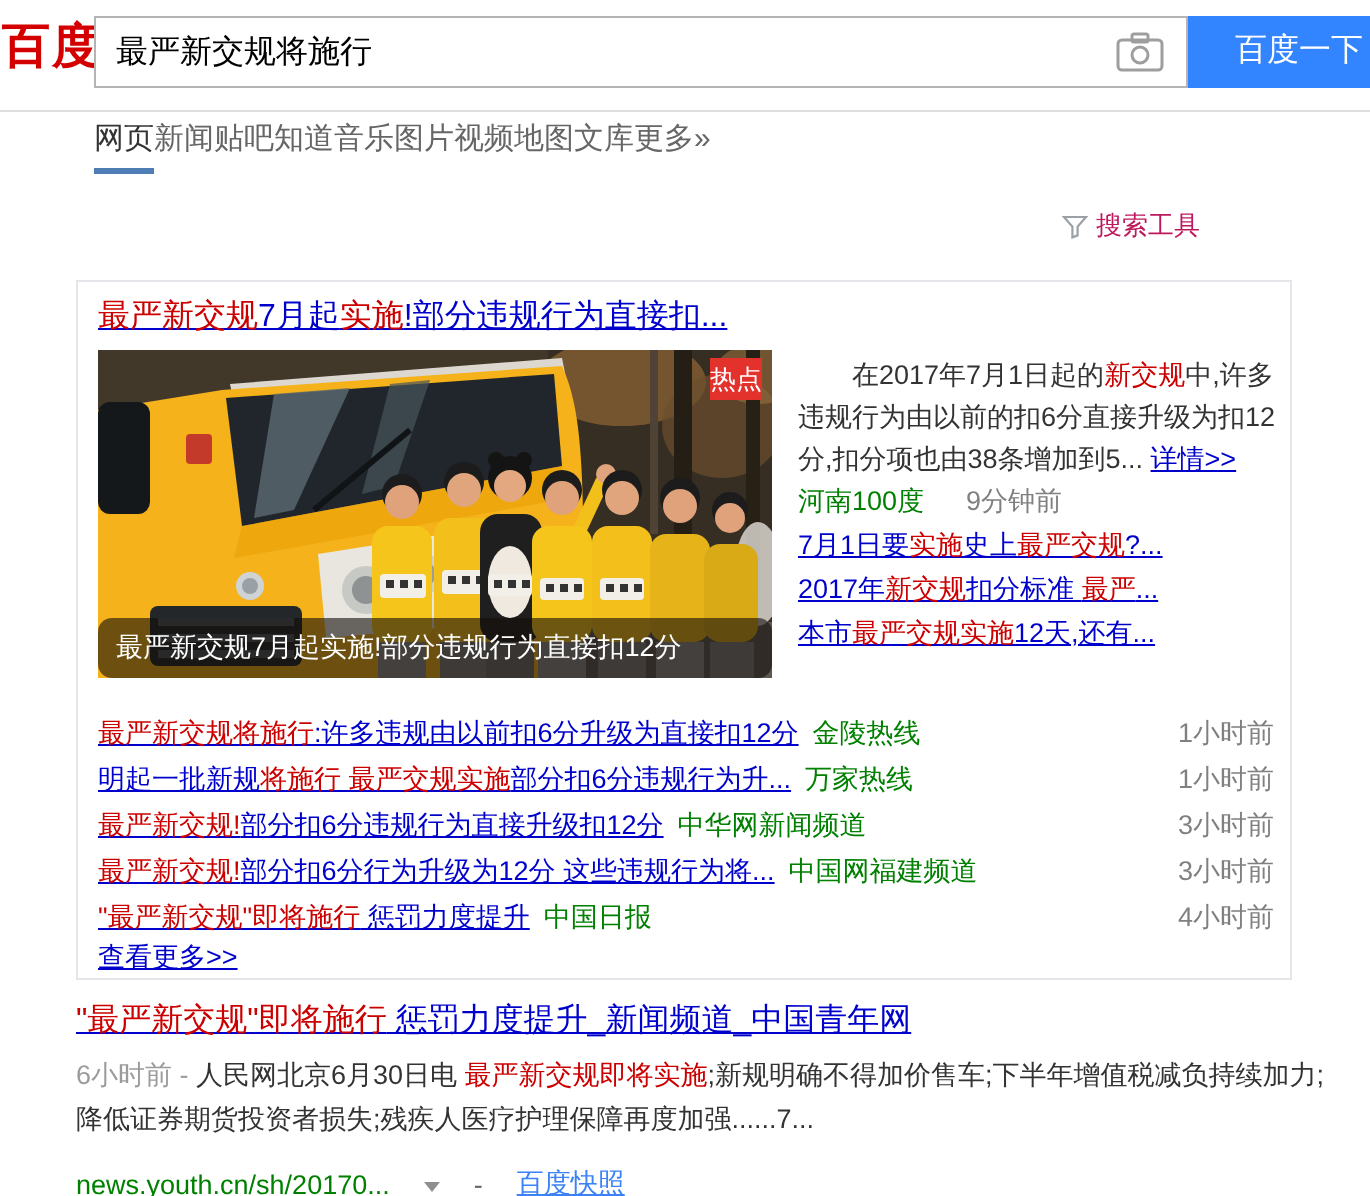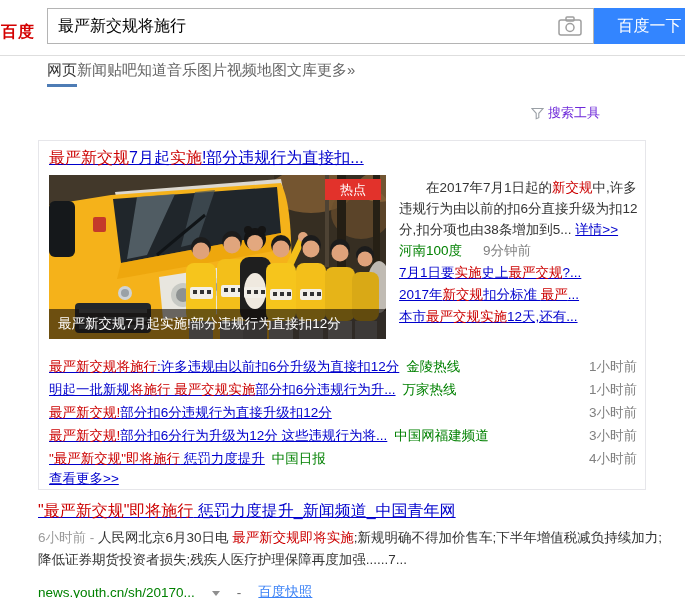--- a/index.html
+++ b/index.html
@@ -12,44 +12,44 @@
   html,body{margin:0;padding:0;}
   body{
     width:685px;height:598px;position:relative;background:#fff;overflow:hidden;
     font-family:"Liberation Sans","DejaVu Sans",sans-serif;color:#333;
   }
   a{color:var(--link-blue);text-decoration:underline;cursor:pointer;}
   .hl{color:var(--hl-red);}
   .muted{color:var(--muted-gray);}
 
   
-  .logo{position:absolute;left:1px;top:22px;font-size:16px;font-weight:bold;color:var(--brand-red);letter-spacing:1px;cursor:pointer;text-align:right;}
+  .logo{position:absolute;left:1px;top:7px;font-size:24px;font-weight:bold;color:var(--brand-red);letter-spacing:1px;cursor:pointer;text-align:right;}
   .search-wrap{position:absolute;left:47px;top:8px;width:547px;height:36px;border:1px solid #b4b4b4;background:#fff;display:flex;align-items:center;}
   .search-input{flex:1;height:100%;border:none;outline:none;padding:0 10px;font-size:16px;color:#000;font-family:inherit;background:transparent;}
   .cam{width:24px;height:20px;margin-right:11px;flex:0 0 auto;cursor:pointer;}
   .search-btn{position:absolute;left:594px;top:8px;width:91px;height:36px;background:var(--accent-blue);color:#fff;font-size:16px;line-height:36px;text-align:center;cursor:pointer;padding-left:20px;}
 
   .topline{position:absolute;left:0;top:55px;width:685px;height:1px;background:#dedede;}
 
   
   .tabs{position:absolute;left:47px;top:56px;display:flex;font-size:15px;color:var(--tab-gray);}
   .tab{height:31px;line-height:28px;cursor:pointer;}
   .tab.active{color:var(--tab-active);border-bottom:3px solid var(--tab-underline);}
 
   
   .results-bar{position:absolute;left:47px;top:104px;width:553px;font-size:13px;color:var(--muted-gray);display:flex;align-items:center;}
-  .tools{margin-left:auto;color:#6d28d9;display:flex;align-items:center;gap:4px;cursor:pointer;}
+  .tools{margin-left:auto;color:#be185d;display:flex;align-items:center;gap:4px;cursor:pointer;}
 
   
   .featured{position:absolute;left:38px;top:140px;width:608px;height:350px;border:1px solid #e6e6ea;background:#fff;}
   .f-title{position:absolute;left:10px;top:7px;font-size:16px;white-space:nowrap;}
   .f-img{position:absolute;left:10px;top:34px;width:337px;height:164px;cursor:pointer;overflow:hidden;}
   .f-img svg{display:block;}
-  .badge{position:absolute;top:4px;right:5px;background:var(--badge-red);color:#fff;font-size:13px;line-height:1;padding:4px 15px;}
-  .caption{position:absolute;left:0;right:0;bottom:0;background:rgba(18,14,10,0.6);color:#fff;font-size:13.5px;padding:6px 4px 6px 9px;white-space:nowrap;overflow:hidden;}
+  .badge{position:absolute;top:4px;right:5px;background:var(--badge-red);color:#fff;font-size:13px;line-height:1;padding:4px 0;}
+  .caption{position:absolute;left:0;right:0;bottom:0;background:rgba(18,14,10,0.6);color:#fff;font-size:13.5px;padding:6px 4px 6px 9px;white-space:nowrap;overflow:hidden;border-radius:7px;}
   .f-right{position:absolute;left:360px;top:36px;width:240px;font-size:13.5px;line-height:21px;color:#333;}
   .f-summary{margin:0;text-indent:2em;}
   .f-meta{line-height:22px;}
   .src{color:var(--source-green);}
   .time{color:var(--time-gray);}
   .f-meta .time{margin-left:21px;}
   .subrow{line-height:22px;white-space:nowrap;overflow:hidden;}
 
   .f-news{position:absolute;left:10px;top:214px;width:588px;font-size:13.5px;}
   .news-row{display:flex;align-items:baseline;height:23px;line-height:23px;white-space:nowrap;overflow:hidden;}
@@ -237,20 +237,21 @@
       <span class="news-src">金陵热线</span>
       <span class="news-time">1小时前</span>
     </div>
     <div class="news-row">
       <a><span>明起一批新规</span><span class="hl">将施行 最严交规实施</span><span>部分扣6分违规行为升...</span></a>
       <span class="news-src">万家热线</span>
       <span class="news-time">1小时前</span>
     </div>
     <div class="news-row">
       <a><span class="hl">最严新交规!</span><span>部分扣6分违规行为直接升级扣12分</span></a>
+      <span class="news-src">中华网新闻频道</span>
       <span class="news-time">3小时前</span>
     </div>
     <div class="news-row">
       <a><span class="hl">最严新交规!</span><span>部分扣6分行为升级为12分 这些违规行为将...</span></a>
       <span class="news-src">中国网福建频道</span>
       <span class="news-time">3小时前</span>
     </div>
     <div class="news-row">
       <a><span class="hl">"最严新交规"即将施行</span><span> 惩罚力度提升</span></a>
       <span class="news-src">中国日报</span>

